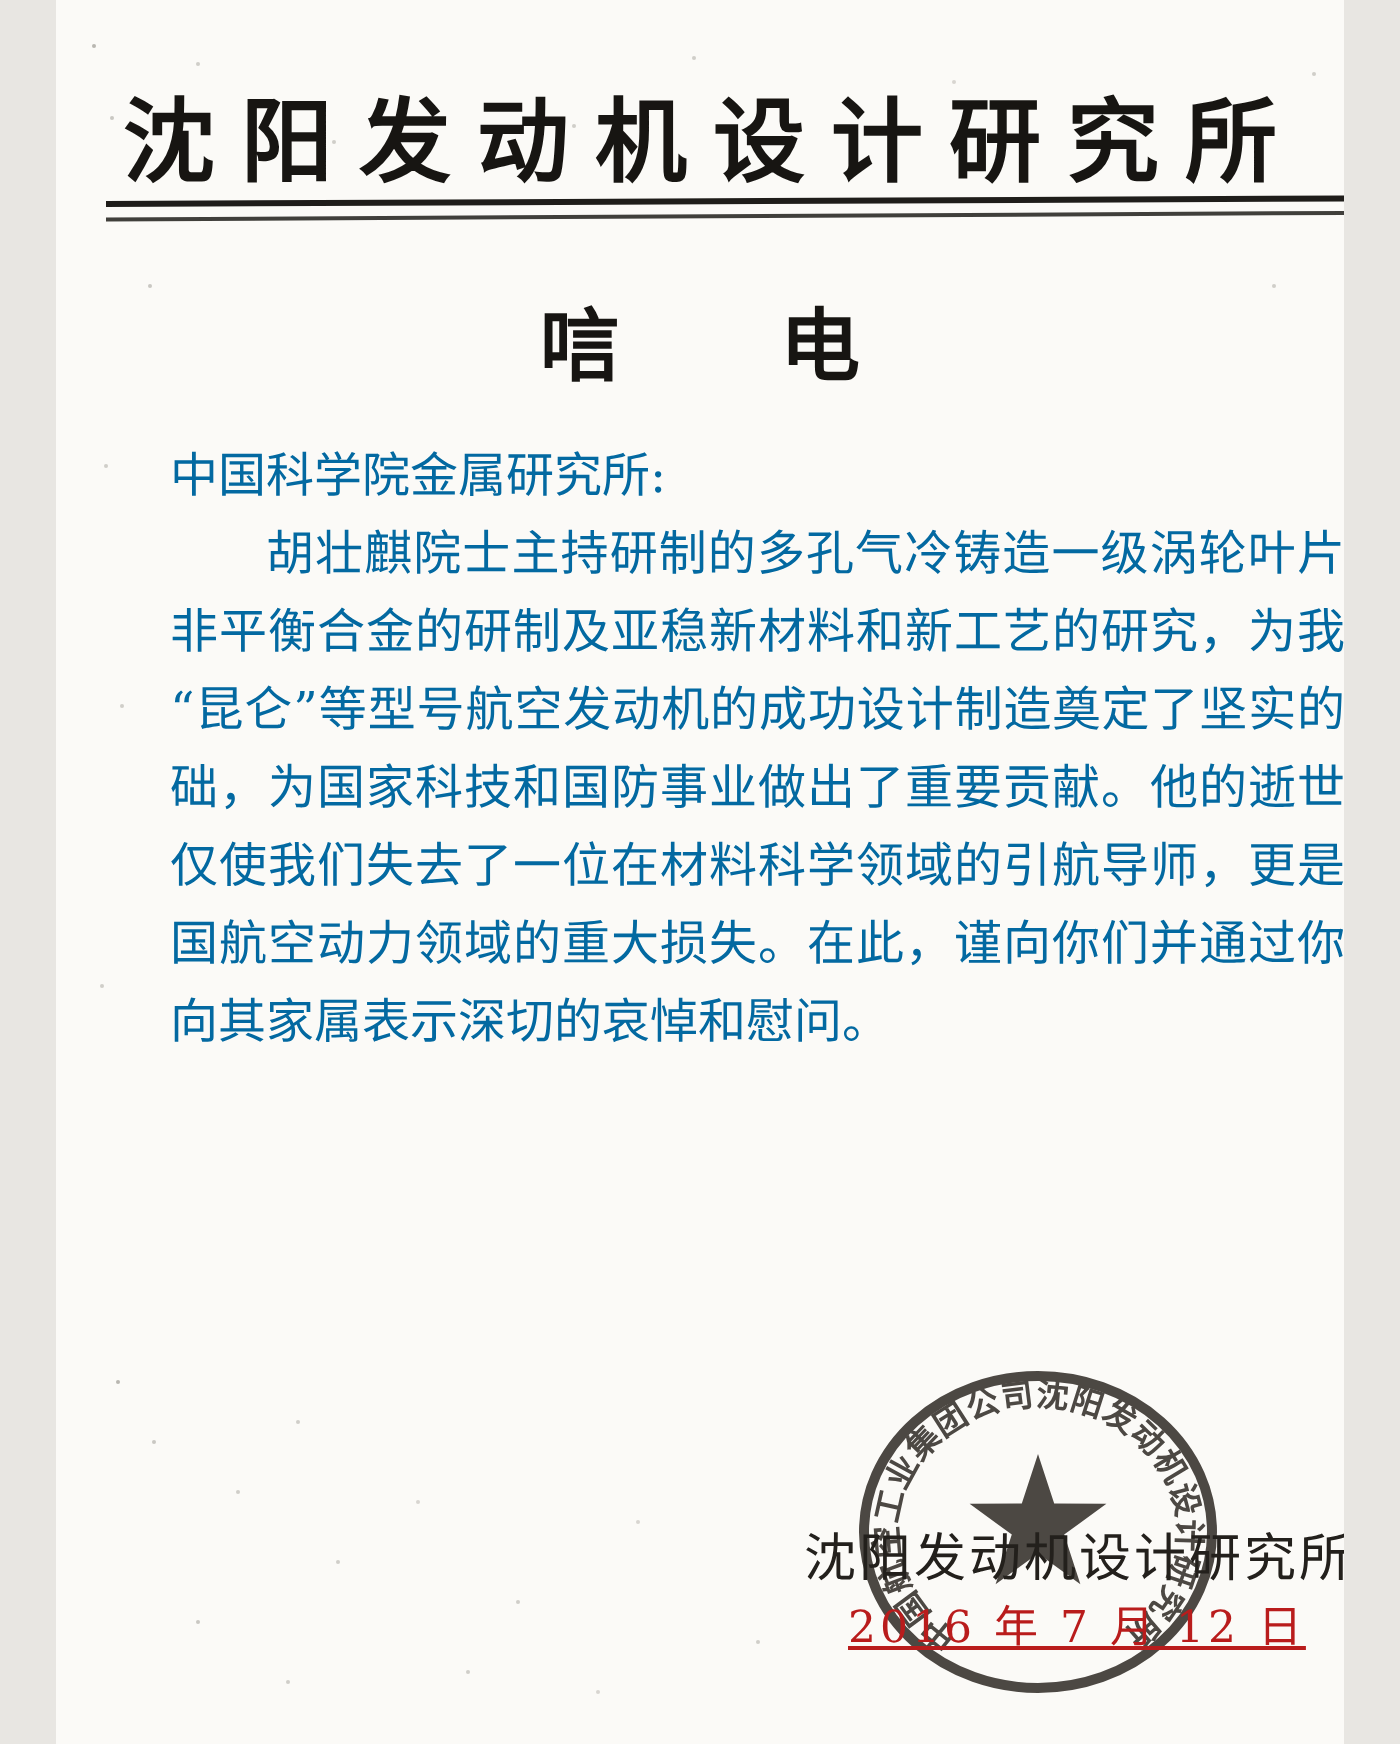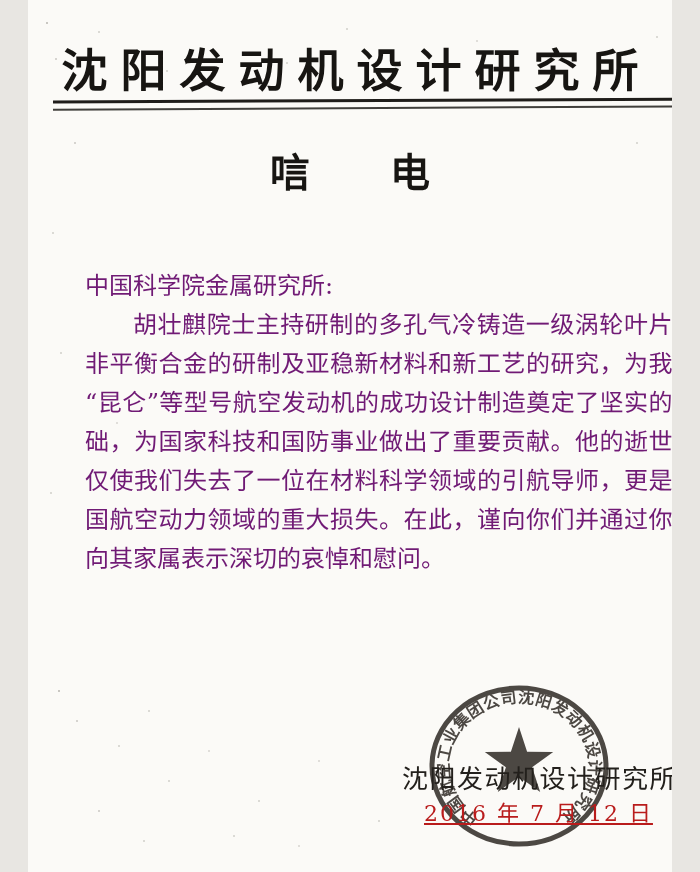--- a/index.html
+++ b/index.html
@@ -81,22 +81,21 @@
 
   .letter-body {
     position: absolute;
     top: 219px;
     left: 57px;
     width: 612px;
     font-size: 24px;
     line-height: 39px;
     text-align: justify;
     text-justify: inter-character;
-    color: #701a75;
-    margin-top: 48px;
+    color: #0369a1;
   }
   .letter-body p { margin: 0; }
   .letter-body .para { text-indent: 2em; }
 
   .sig-name {
     position: absolute;
     left: 374px;
     top: 758px;
     font-size: 26px;
     letter-spacing: 1.5px;

